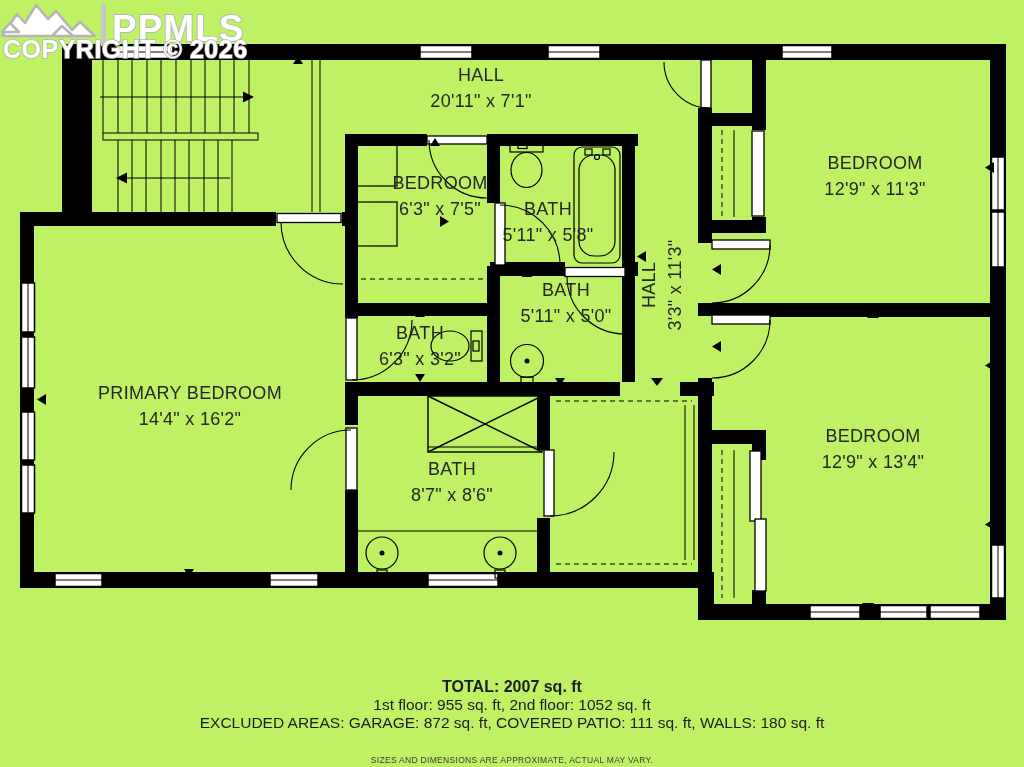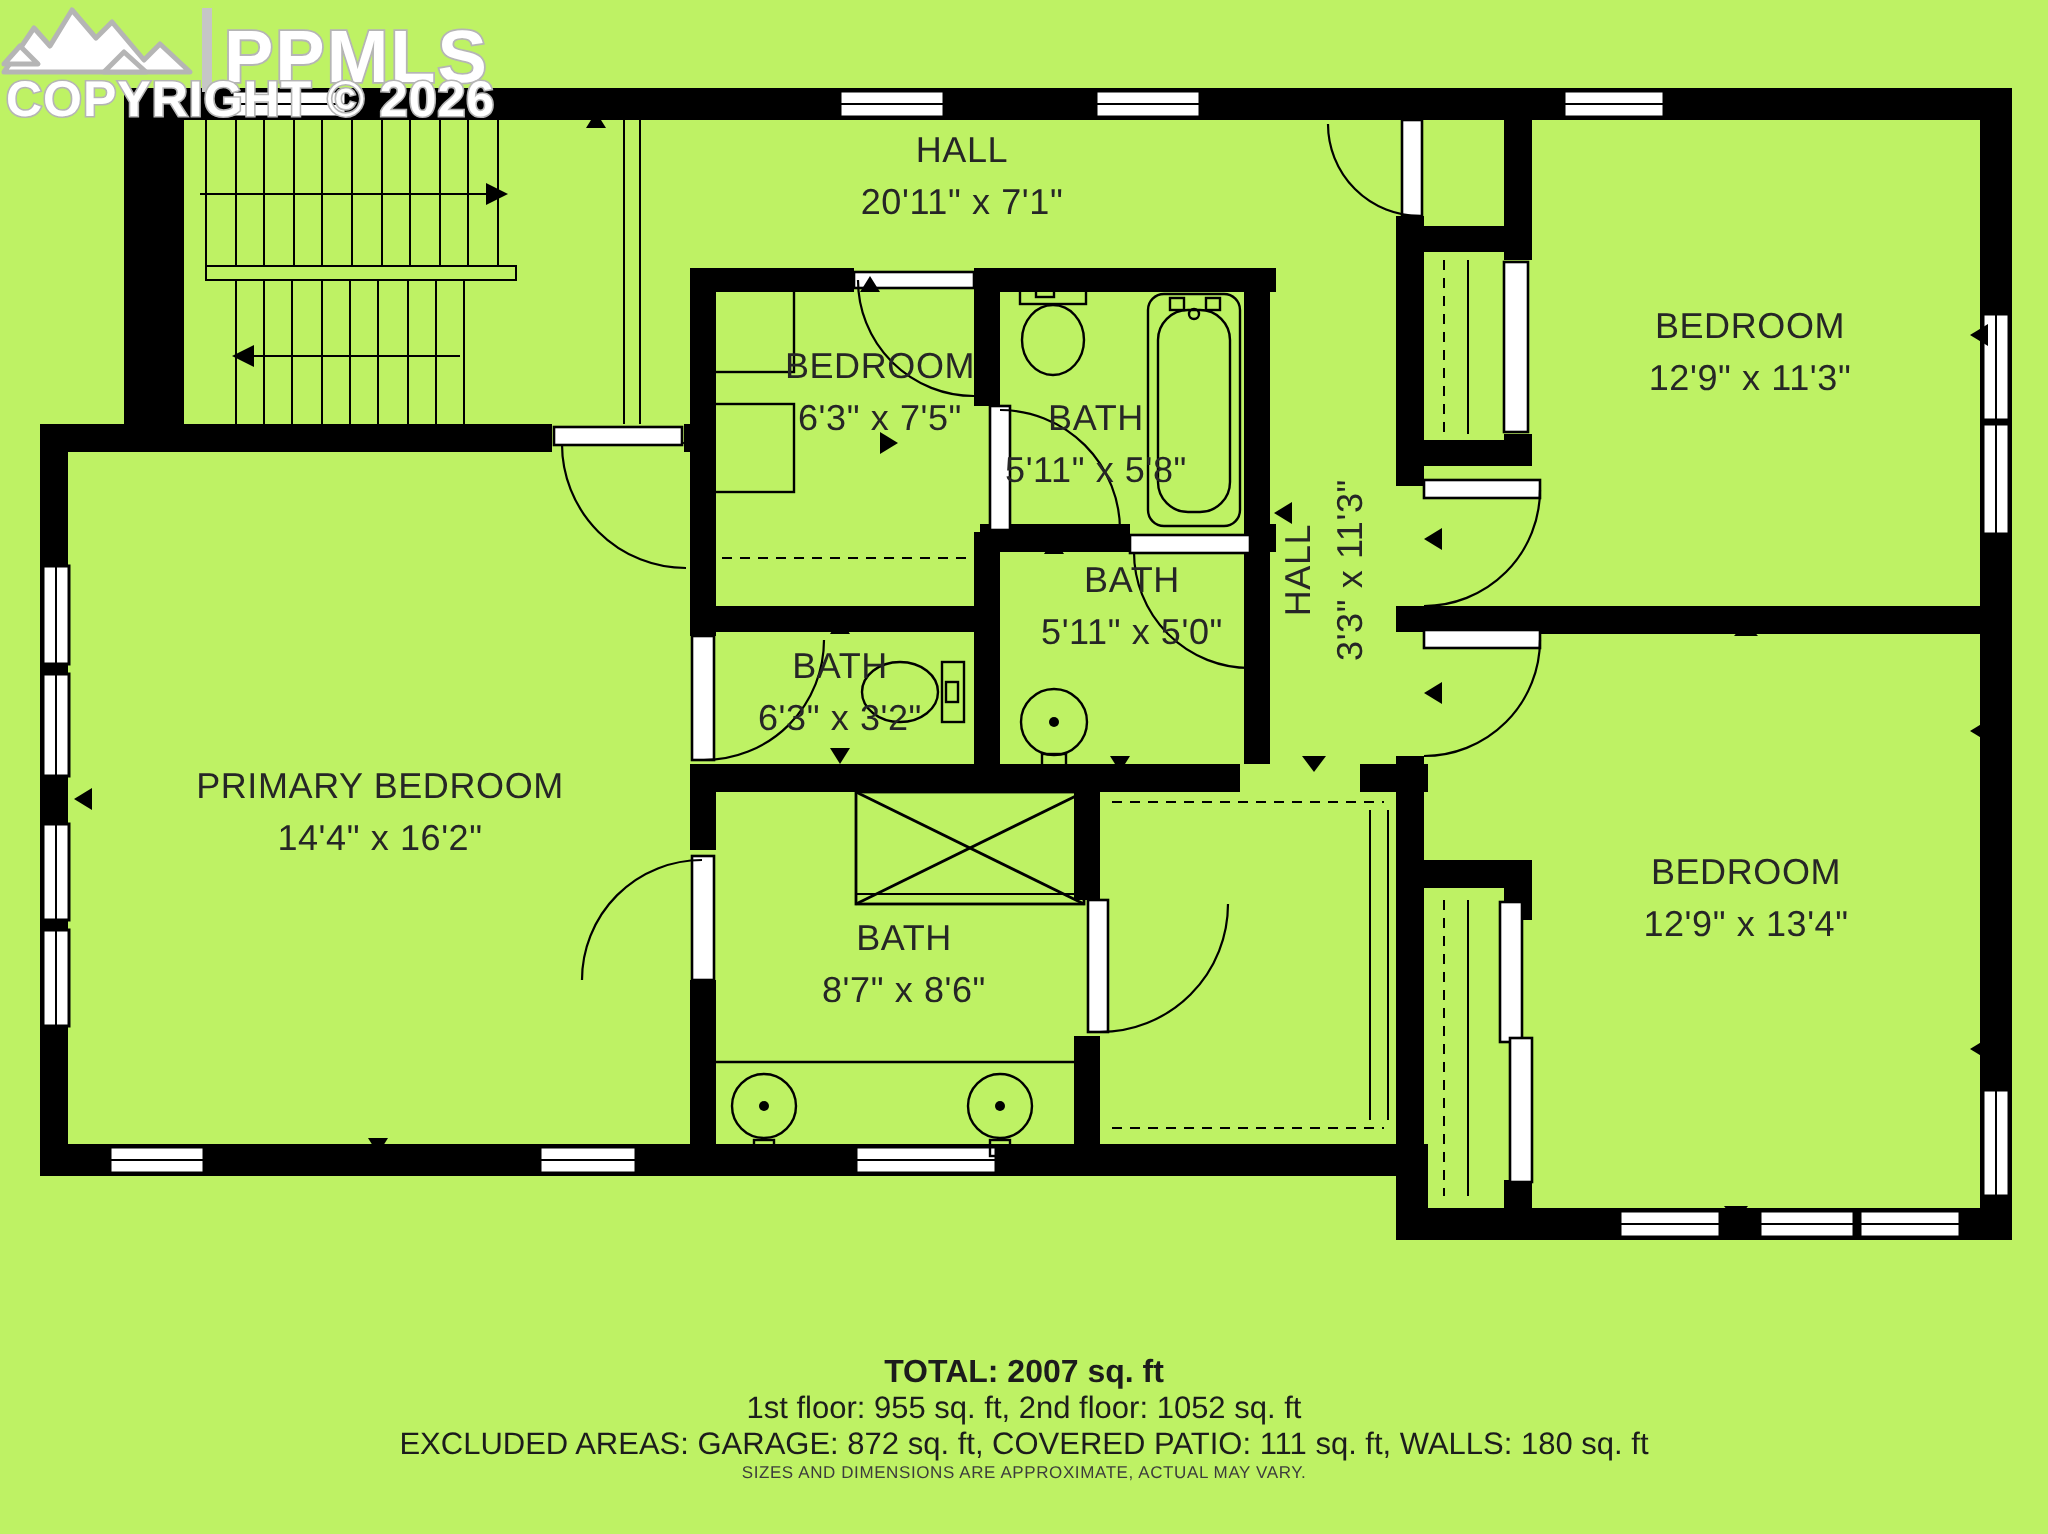--- a/index.html
+++ b/index.html
@@ -6,21 +6,21 @@
   #canvas{position:relative;width:1024px;height:767px;background:#bef264;overflow:hidden;
           font-family:"Liberation Sans",sans-serif;}
   #plan-svg{position:absolute;left:0;top:0;}
   .room-label{position:absolute;transform:translateX(-50%);text-align:center;
               color:#262626;font-size:18px;line-height:26px;white-space:nowrap;}
   .room-label.vertical{transform:translate(-50%,-50%) rotate(-90deg);}
   .room-label .rname,.room-label .rdims{letter-spacing:.3px;}
   #summary{position:absolute;left:0;top:678px;width:1024px;text-align:center;color:#1c1c1c;}
   #summary .s1{font-size:16px;font-weight:bold;line-height:18px;}
   #summary .s2,#summary .s3{font-size:15.5px;line-height:17.5px;text-align:center;}
-  #summary .s4{font-size:8.5px;margin-top:0;color:#3c3c3c;letter-spacing:.3px;}
+  #summary .s4{font-size:8.5px;margin-top:24px;color:#3c3c3c;letter-spacing:.3px;}
 </style>
 </head>
 <body>
 
 <div id="canvas">
 
 <svg id="plan-svg" width="1024" height="767" viewBox="0 0 1024 767">
 
   <g fill="#000">
 

